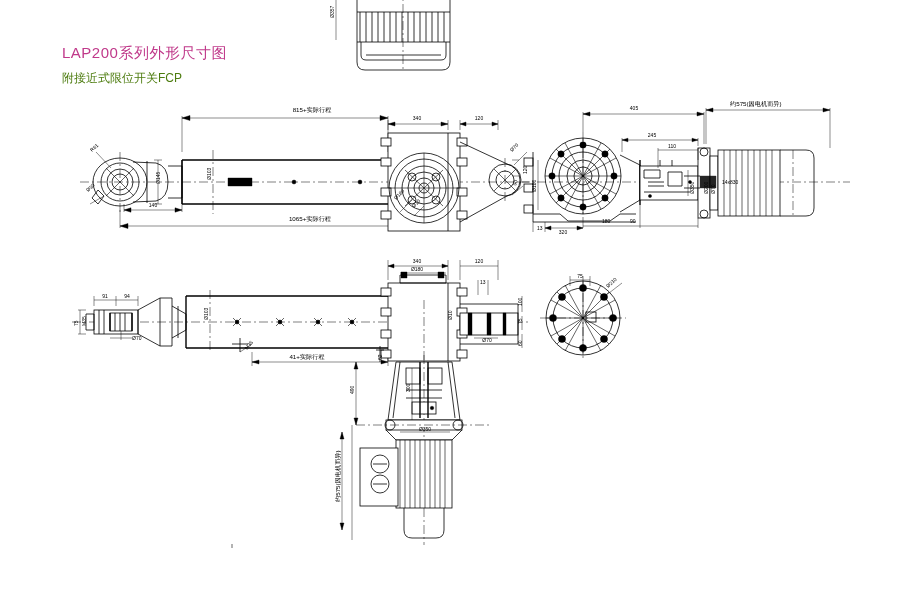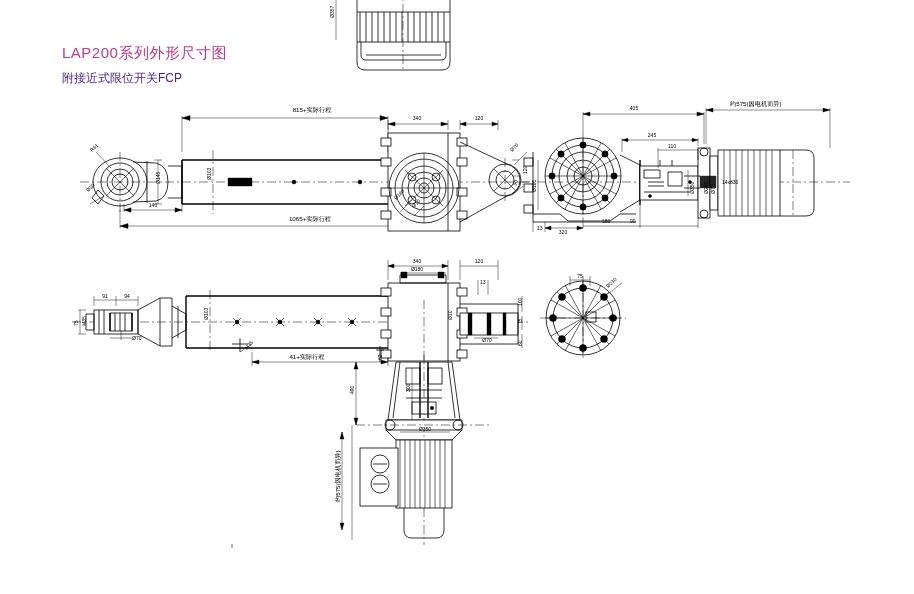--- a/index.html
+++ b/index.html
@@ -1,21 +1,21 @@
 <!DOCTYPE html>
 <html><head>
 <meta charset="utf-8">
 <style>
   html,body{margin:0;padding:0;background:#ffffff;}
   body{width:914px;height:594px;position:relative;overflow:hidden;
        font-family:"Liberation Sans", sans-serif;}
   #sheet{position:absolute;left:0;top:0;width:914px;height:594px;background:#fff;}
   .title-main{position:absolute;left:62px;top:44px;font-size:15px;color:#c0398a;
       letter-spacing:.5px;white-space:nowrap;}
-  .title-sub{position:absolute;left:62px;top:70px;font-size:12px;color:#4c1d95;
+  .title-sub{position:absolute;left:62px;top:70px;font-size:12px;color:#4d7c0f;
       white-space:nowrap;}
   svg{position:absolute;left:0;top:0;}
   .ln{stroke:#000;fill:none;stroke-width:.8;}
   .lnT{stroke:#000;fill:none;stroke-width:.6;}
   .lnH{stroke:#000;fill:none;stroke-width:1.4;}
   .dim{stroke:#000;fill:none;stroke-width:.45;}
   .ctr{stroke:#000;fill:none;stroke-width:.5;stroke-dasharray:9 3 2 3;}
   .fillw{fill:#fff;stroke:#000;stroke-width:.8;}
   .fillk{fill:#000;stroke:#000;stroke-width:.4;}
   .t6{font-family:"Liberation Sans",sans-serif;font-size:6.2px;fill:#000;}

